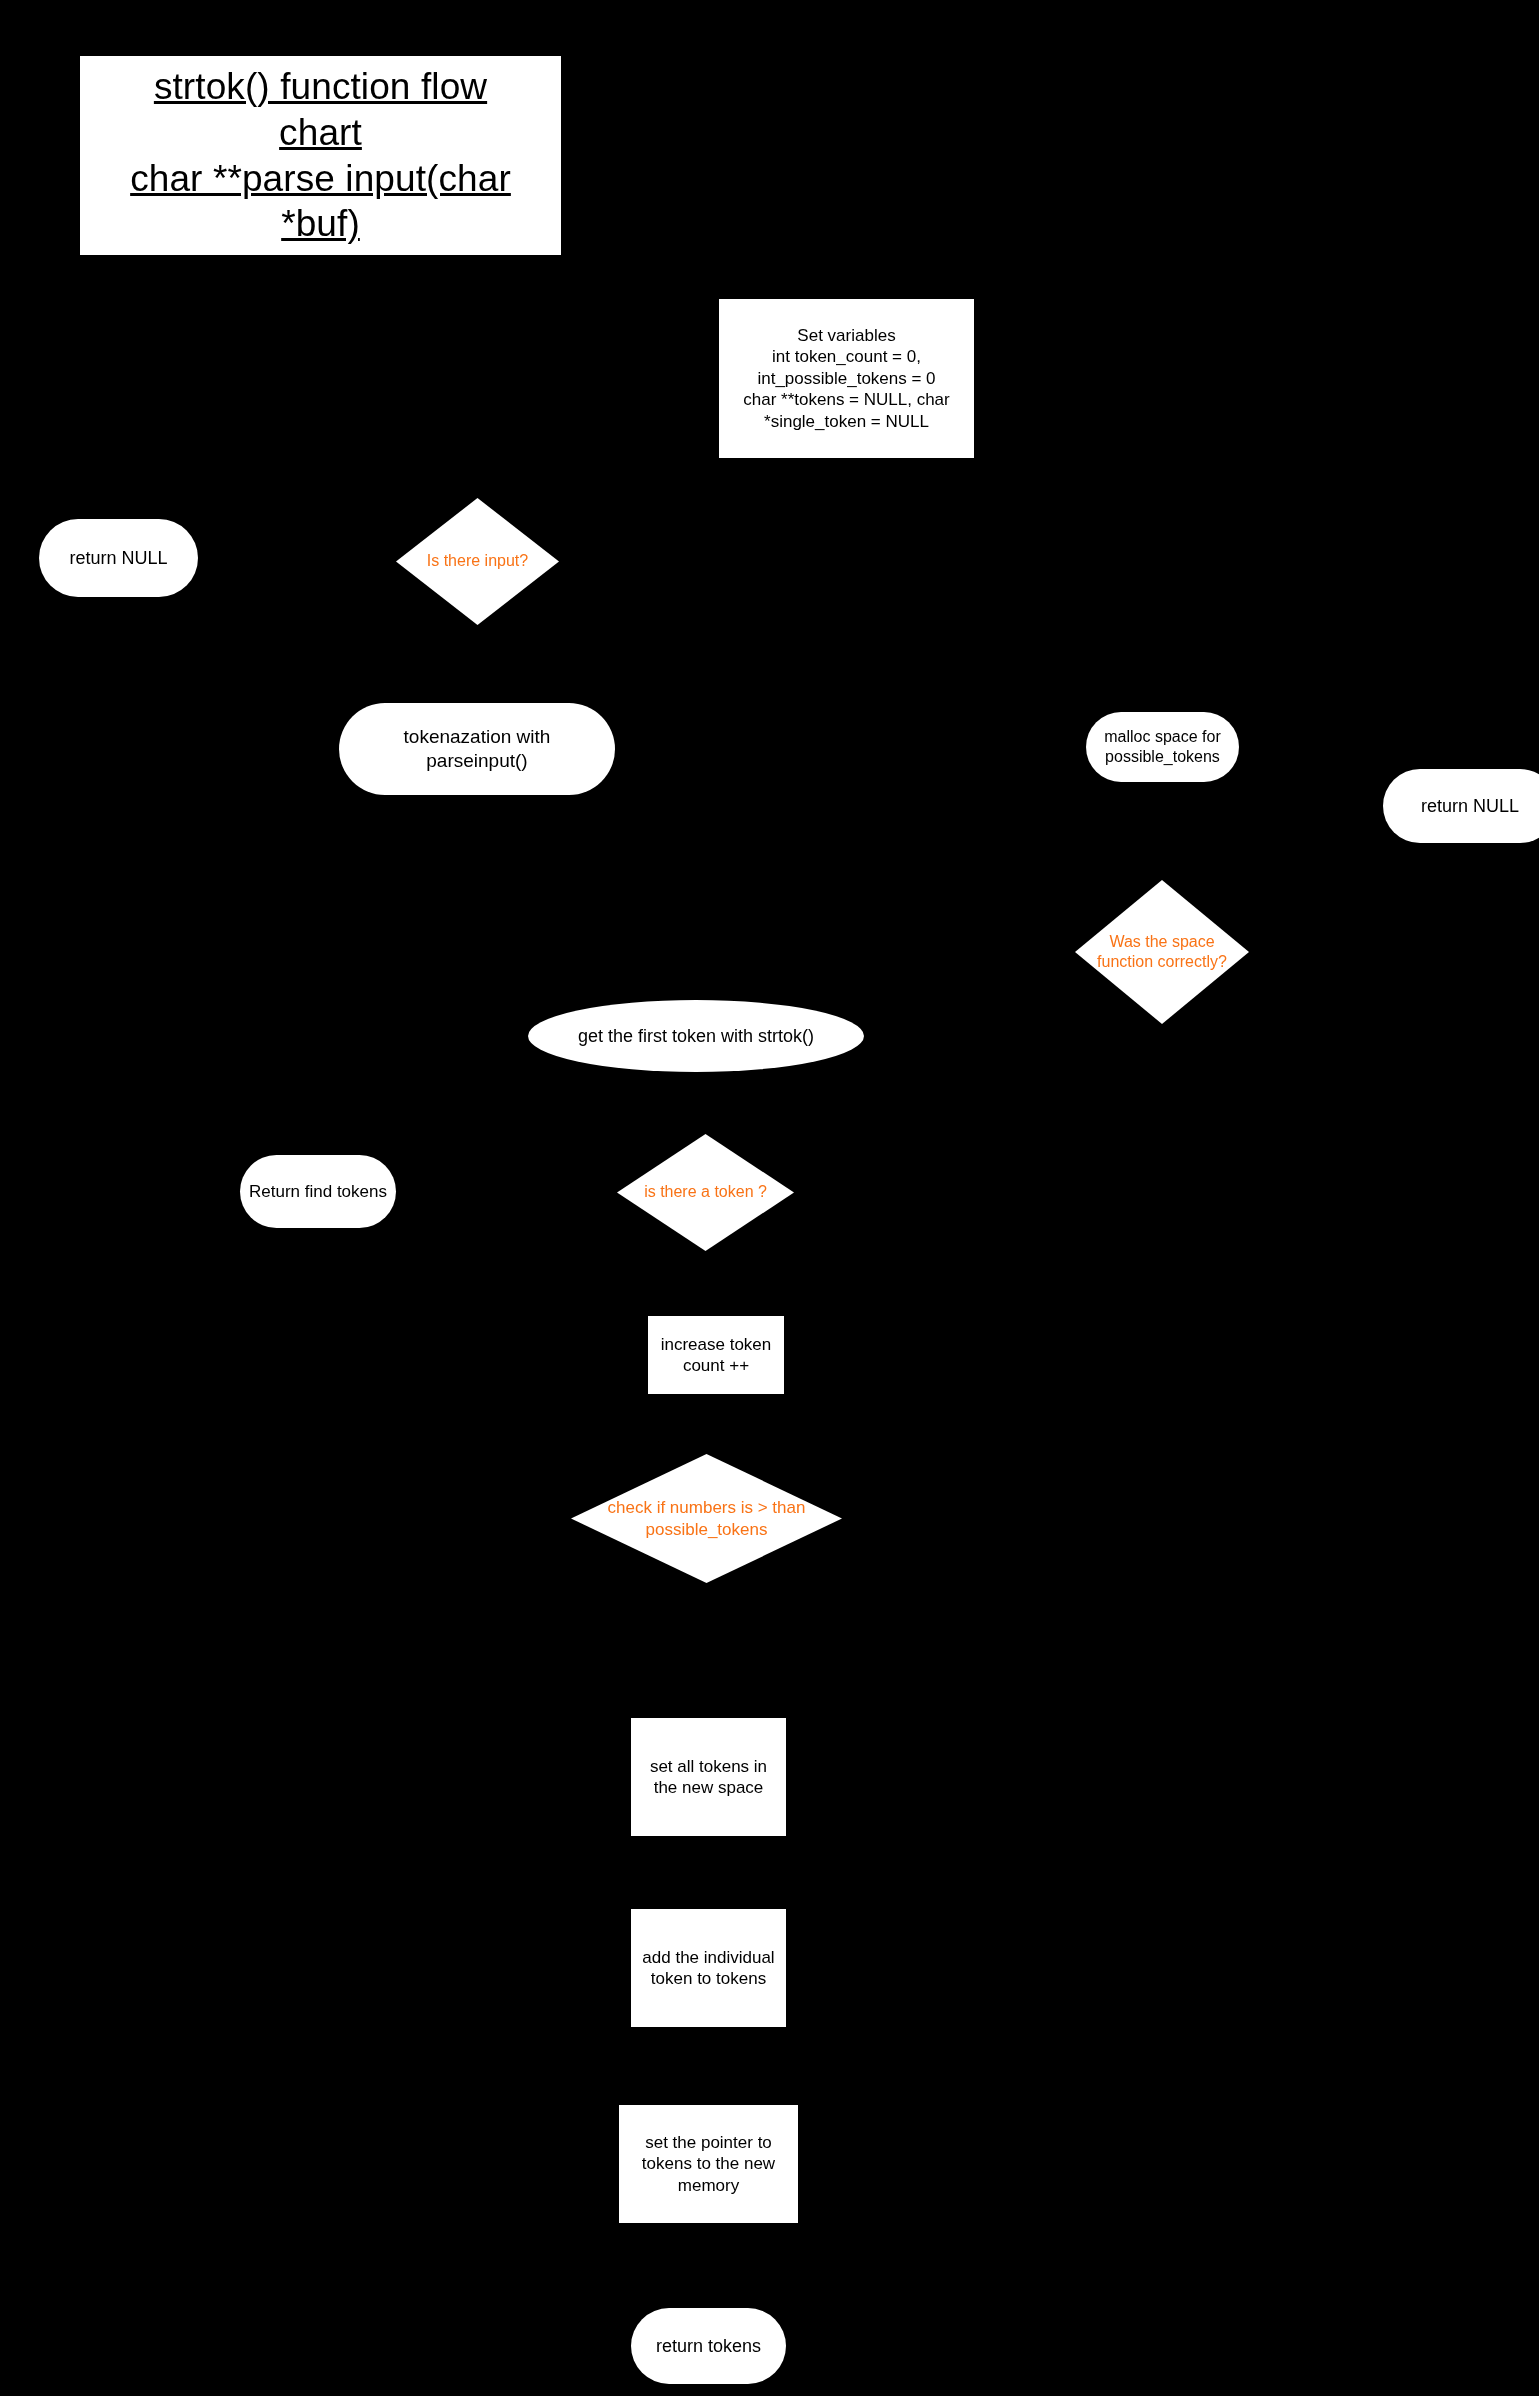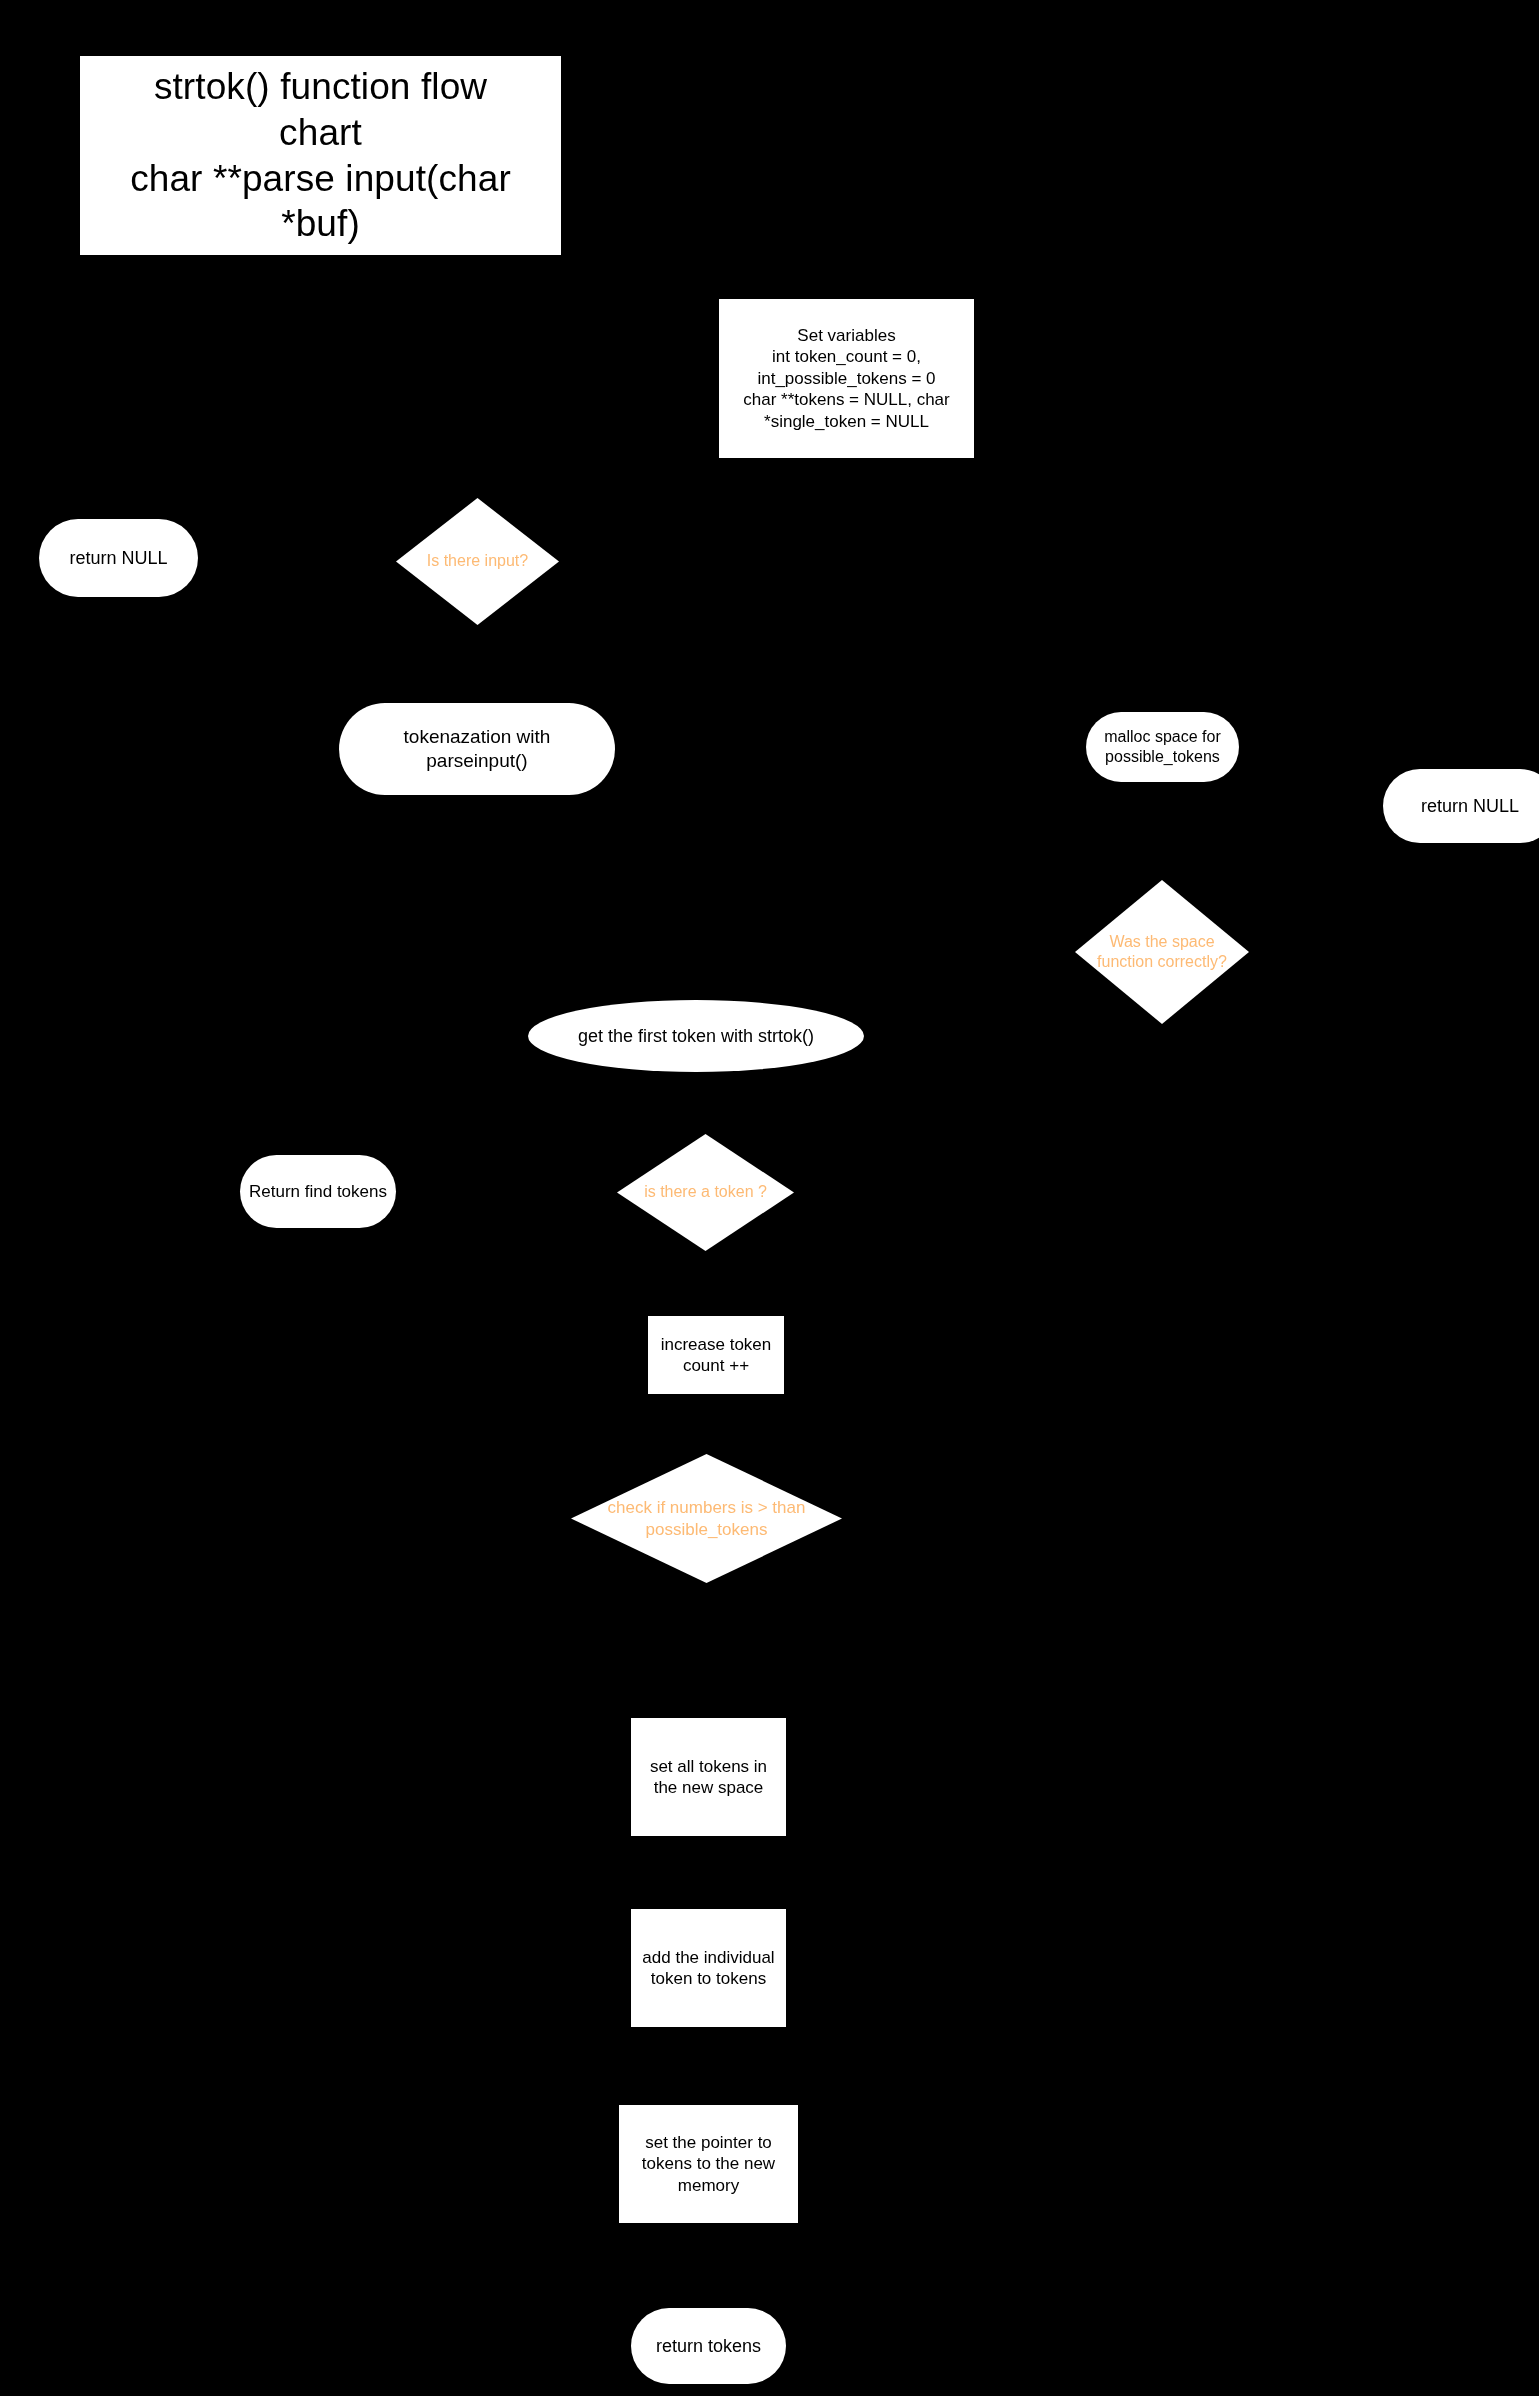--- a/index.html
+++ b/index.html
@@ -51,39 +51,39 @@
     width: 100%;
     height: 100%;
     background: #ffffff;
     -webkit-clip-path: polygon(50% 0%, 100% 50%, 50% 100%, 0% 50%);
     clip-path: polygon(50% 0%, 100% 50%, 50% 100%, 0% 50%);
   }
   .shape-diamond .diamond-label {
     position: relative;
     z-index: 2;
     width: 86%;
-    color: #fdba74;
+    color: #f97316;
   }
   .node-label {
     display: block;
     width: 94%;
   }
   
   #title-block {
     font-size: 37px;
     line-height: 1.24;
     letter-spacing: 0.1px;
   }
 </style>
 </head>
 <body>
 
 <div id="canvas">
 
-  <div class="node shape-rect" id="title-block" style="left:80px; top:56px; width:481px; height:199px; padding:6px 14px;">
+  <div class="node shape-rect" id="title-block" style="left:80px; top:56px; width:481px; height:199px; padding:6px 14px;text-decoration:underline;">
     <span class="node-label">strtok() function flow chart
 char **parse input(char *buf)</span>
   </div>
 
 
   <div class="node shape-rect" style="left:719px; top:299px; width:255px; height:159px; font-size:17px; padding:0 6px;">
     <span class="node-label">Set variables
 int token_count = 0,
 int_possible_tokens = 0
 char **tokens = NULL,     char *single_token = NULL</span>

